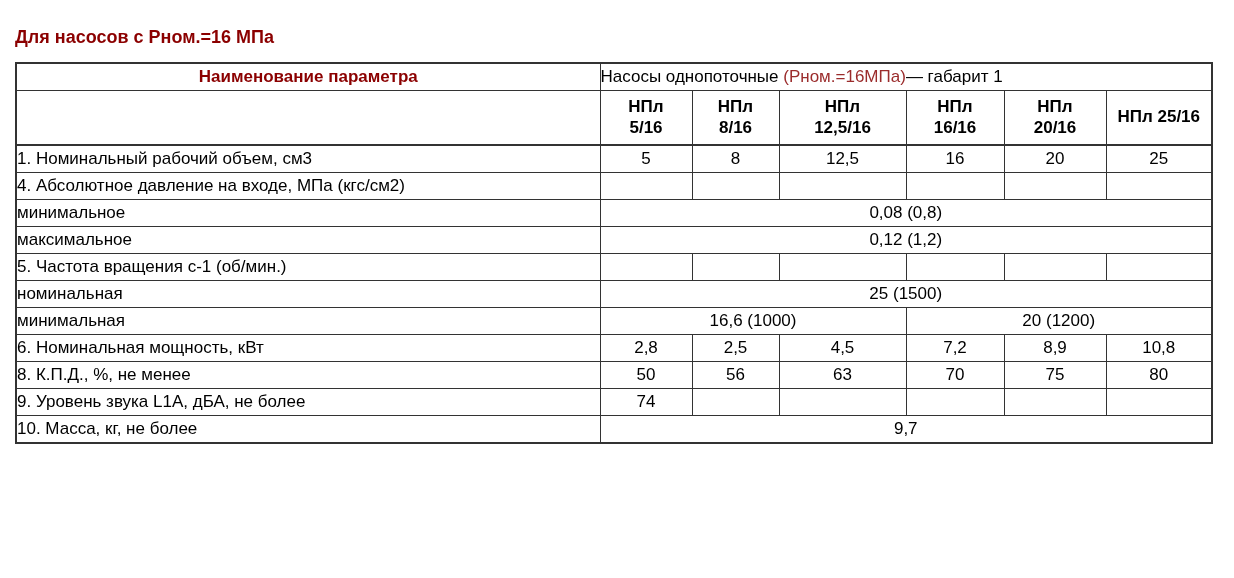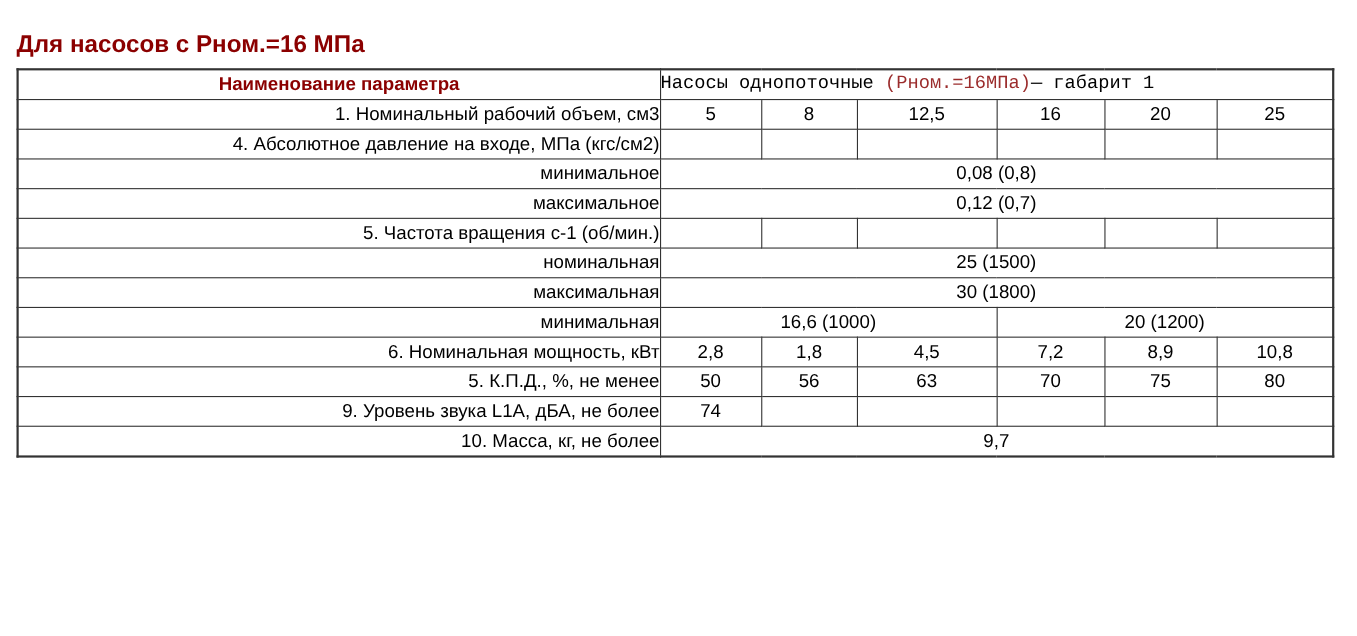--- a/index.html
+++ b/index.html
@@ -2,40 +2,40 @@
 <html><head>
 <meta charset="utf-8">
 <style>
   html,body{margin:0;padding:0;}
   body{
     width:1234px;height:578px;background:#ffffff;position:relative;
     font-family:"Liberation Sans", sans-serif;color:#000;
   }
   .title{
     position:absolute;left:15px;top:27px;
-    font-size:22px;font-weight:bold;color:#8B0000;letter-spacing:0;
+    font-size:18px;font-weight:bold;color:#8B0000;letter-spacing:0;
   }
   table.specs{
     position:absolute;left:15px;top:62px;width:1198px;
     border-collapse:collapse;table-layout:fixed;
     border:2px solid #333333;
   }
   table.specs td{
     border:1px solid #333333;
     font-size:17px;line-height:1.2;
     height:26px;padding:0;overflow:hidden;vertical-align:middle;
     background:#ffffff;
   }
-  td.lbl{text-align:right;padding-left:3px;}
+  td.lbl{text-align:left;padding-left:3px;}
   td.val{text-align:center;}
   td.blue{background:#9CCCE6;margin-top:16px;}
   td.param-hdr{
     text-align:center;font-weight:bold;color:#8B0000;font-size:18px;height:24px;
   }
-  td.group{padding-left:2px;font-size:17px;height:24px;font-family:Liberation Mono, monospace;}
+  td.group{padding-left:2px;font-size:17px;height:24px;}
   tr.hdr-cols td{height:53px;border-bottom-width:2px;}
   td.colhdr{
     font-weight:bold;text-align:center;white-space:pre-line;
     font-size:17px;line-height:1.35;
   }
   .red{color:#9B2C2C;}
 </style>
 </head>
 <body>
 
@@ -51,20 +51,34 @@
       <col style="width:102px">
       <col style="width:106px">
   </colgroup>
 
   <tbody>
       <tr>
     <td class="blue param-hdr">Наименование параметра</td>
     <td class="group" colspan="6"><span>Насосы однопоточные </span><span class="red">(Рном.=16МПа)</span><span>— габарит 1</span></td>
   </tr>
 
+  <tr class="hdr-cols">
+    <td class="blue"></td>
+    <td class="colhdr">НПл
+5/16</td>
+    <td class="colhdr">НПл
+8/16</td>
+    <td class="colhdr">НПл
+12,5/16</td>
+    <td class="colhdr">НПл
+16/16</td>
+    <td class="colhdr">НПл
+20/16</td>
+    <td class="colhdr">НПл 25/16</td>
+  </tr>
 
   <tr>
     <td class="lbl">1. Номинальный рабочий объем, см3</td>
     <td class="val">5</td>
     <td class="val">8</td>
     <td class="val">12,5</td>
     <td class="val">16</td>
     <td class="val">20</td>
     <td class="val">25</td>
   </tr>
@@ -81,62 +95,58 @@
     <td class="val"></td>
   </tr>
 
   <tr>
     <td class="lbl">минимальное</td>
     <td class="val" colspan="6">0,08 (0,8)</td>
   </tr>
 
   <tr>
     <td class="lbl">максимальное</td>
-    <td class="val" colspan="6">0,12 (0,7)</td>
+    <td class="val" colspan="6">0,12 (1,2)</td>
   </tr>
 
   <tr>
     <td class="lbl">5. Частота вращения с-1 (об/мин.)</td>
     <td class="val"></td>
     <td class="val"></td>
     <td class="val"></td>
     <td class="val"></td>
     <td class="val"></td>
     <td class="val"></td>
   </tr>
 
   <tr>
     <td class="lbl">номинальная</td>
     <td class="val" colspan="6">25 (1500)</td>
   </tr>
 
-  <tr>
-    <td class="lbl">максимальная</td>
-    <td class="val" colspan="6">30 (1800)</td>
-  </tr>
 
   <tr>
     <td class="lbl">минимальная</td>
     <td class="val" colspan="3">16,6 (1000)</td>
     <td class="val" colspan="3">20 (1200)</td>
   </tr>
 
   <tr>
     <td class="lbl">6. Номинальная мощность, кВт</td>
     <td class="val">2,8</td>
-    <td class="val">1,8</td>
+    <td class="val">2,5</td>
     <td class="val">4,5</td>
     <td class="val">7,2</td>
     <td class="val">8,9</td>
     <td class="val">10,8</td>
   </tr>
 
 
   <tr>
-    <td class="lbl">5. К.П.Д., %, не менее</td>
+    <td class="lbl">8. К.П.Д., %, не менее</td>
     <td class="val">50</td>
     <td class="val">56</td>
     <td class="val">63</td>
     <td class="val">70</td>
     <td class="val">75</td>
     <td class="val">80</td>
   </tr>
 
   <tr>
     <td class="lbl">9. Уровень звука L1A, дБА, не более</td>

